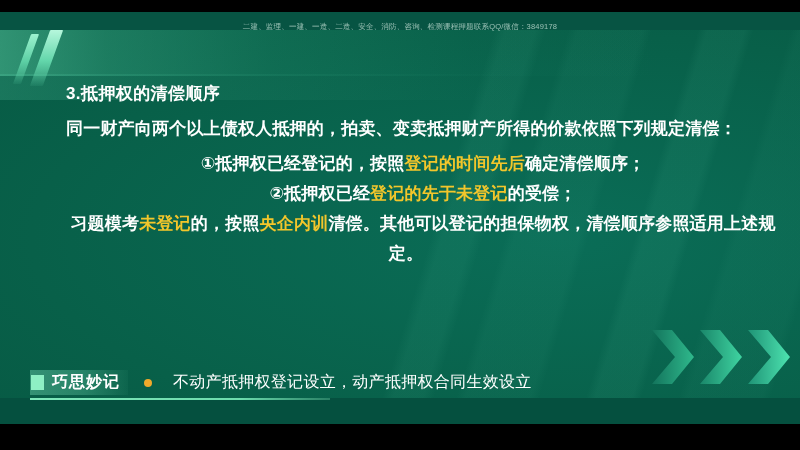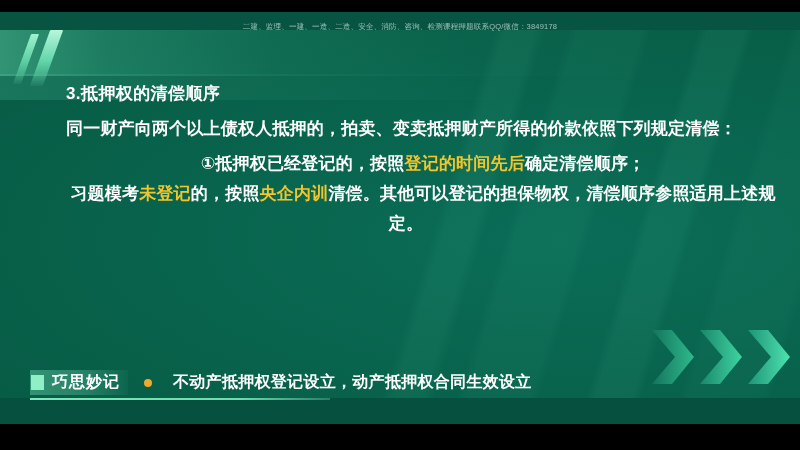--- a/index.html
+++ b/index.html
@@ -172,21 +172,21 @@
     width: 8px;
     height: 8px;
     border-radius: 50%;
     background: #f0a92b;
     margin: 0 9px 0 4px;
     flex: none;
   }
   .tip-text {
     color: #ffffff;
     font-size: 16px;
-    font-weight: 700;
+    font-weight: 400;
     letter-spacing: 0.3px;
     white-space: nowrap;
   }
   .tip-underline {
     position: absolute;
     left: 30px;
     top: 386px;
     width: 300px;
     height: 2px;
     background: linear-gradient(90deg, #7fe7ba 0%, #6ddcad 70%, rgba(109,220,173,0.35) 100%);
@@ -221,20 +221,21 @@
 
   <div class="watermark watermark-top">二建、监理、一建、一造、二造、安全、消防、咨询、检测课程押题联系QQ/微信：3849178</div>
 
   <div class="content">
     <h1 class="heading">3.抵押权的清偿顺序</h1>
 
     <p class="para">同一财产向两个以上债权人抵押的，拍卖、变卖抵押财产所得的价款依照下列规定清偿：</p>
 
     <ul class="list">
       <li class="list-item"><span>①抵押权已经登记的，按照</span><span class="hl">登记的时间先后</span><span>确定清偿顺序；</span></li>
+      <li class="list-item"><span>②抵押权已经</span><span class="hl">登记的先于未登记</span><span>的受偿；</span></li>
       <li class="list-item"><span>习题模考</span><span class="hl">未登记</span><span>的，按照</span><span class="hl">央企内训</span><span>清偿。其他可以登记的担保物权，清偿顺序参照适用上述规定。</span></li>
     </ul>
   </div>
 
   <div class="tip">
     <span class="tip-chip">
       <span class="tip-square"></span>
       <span class="tip-label">巧思妙记</span>
     </span>
     <span class="tip-dot"></span>

